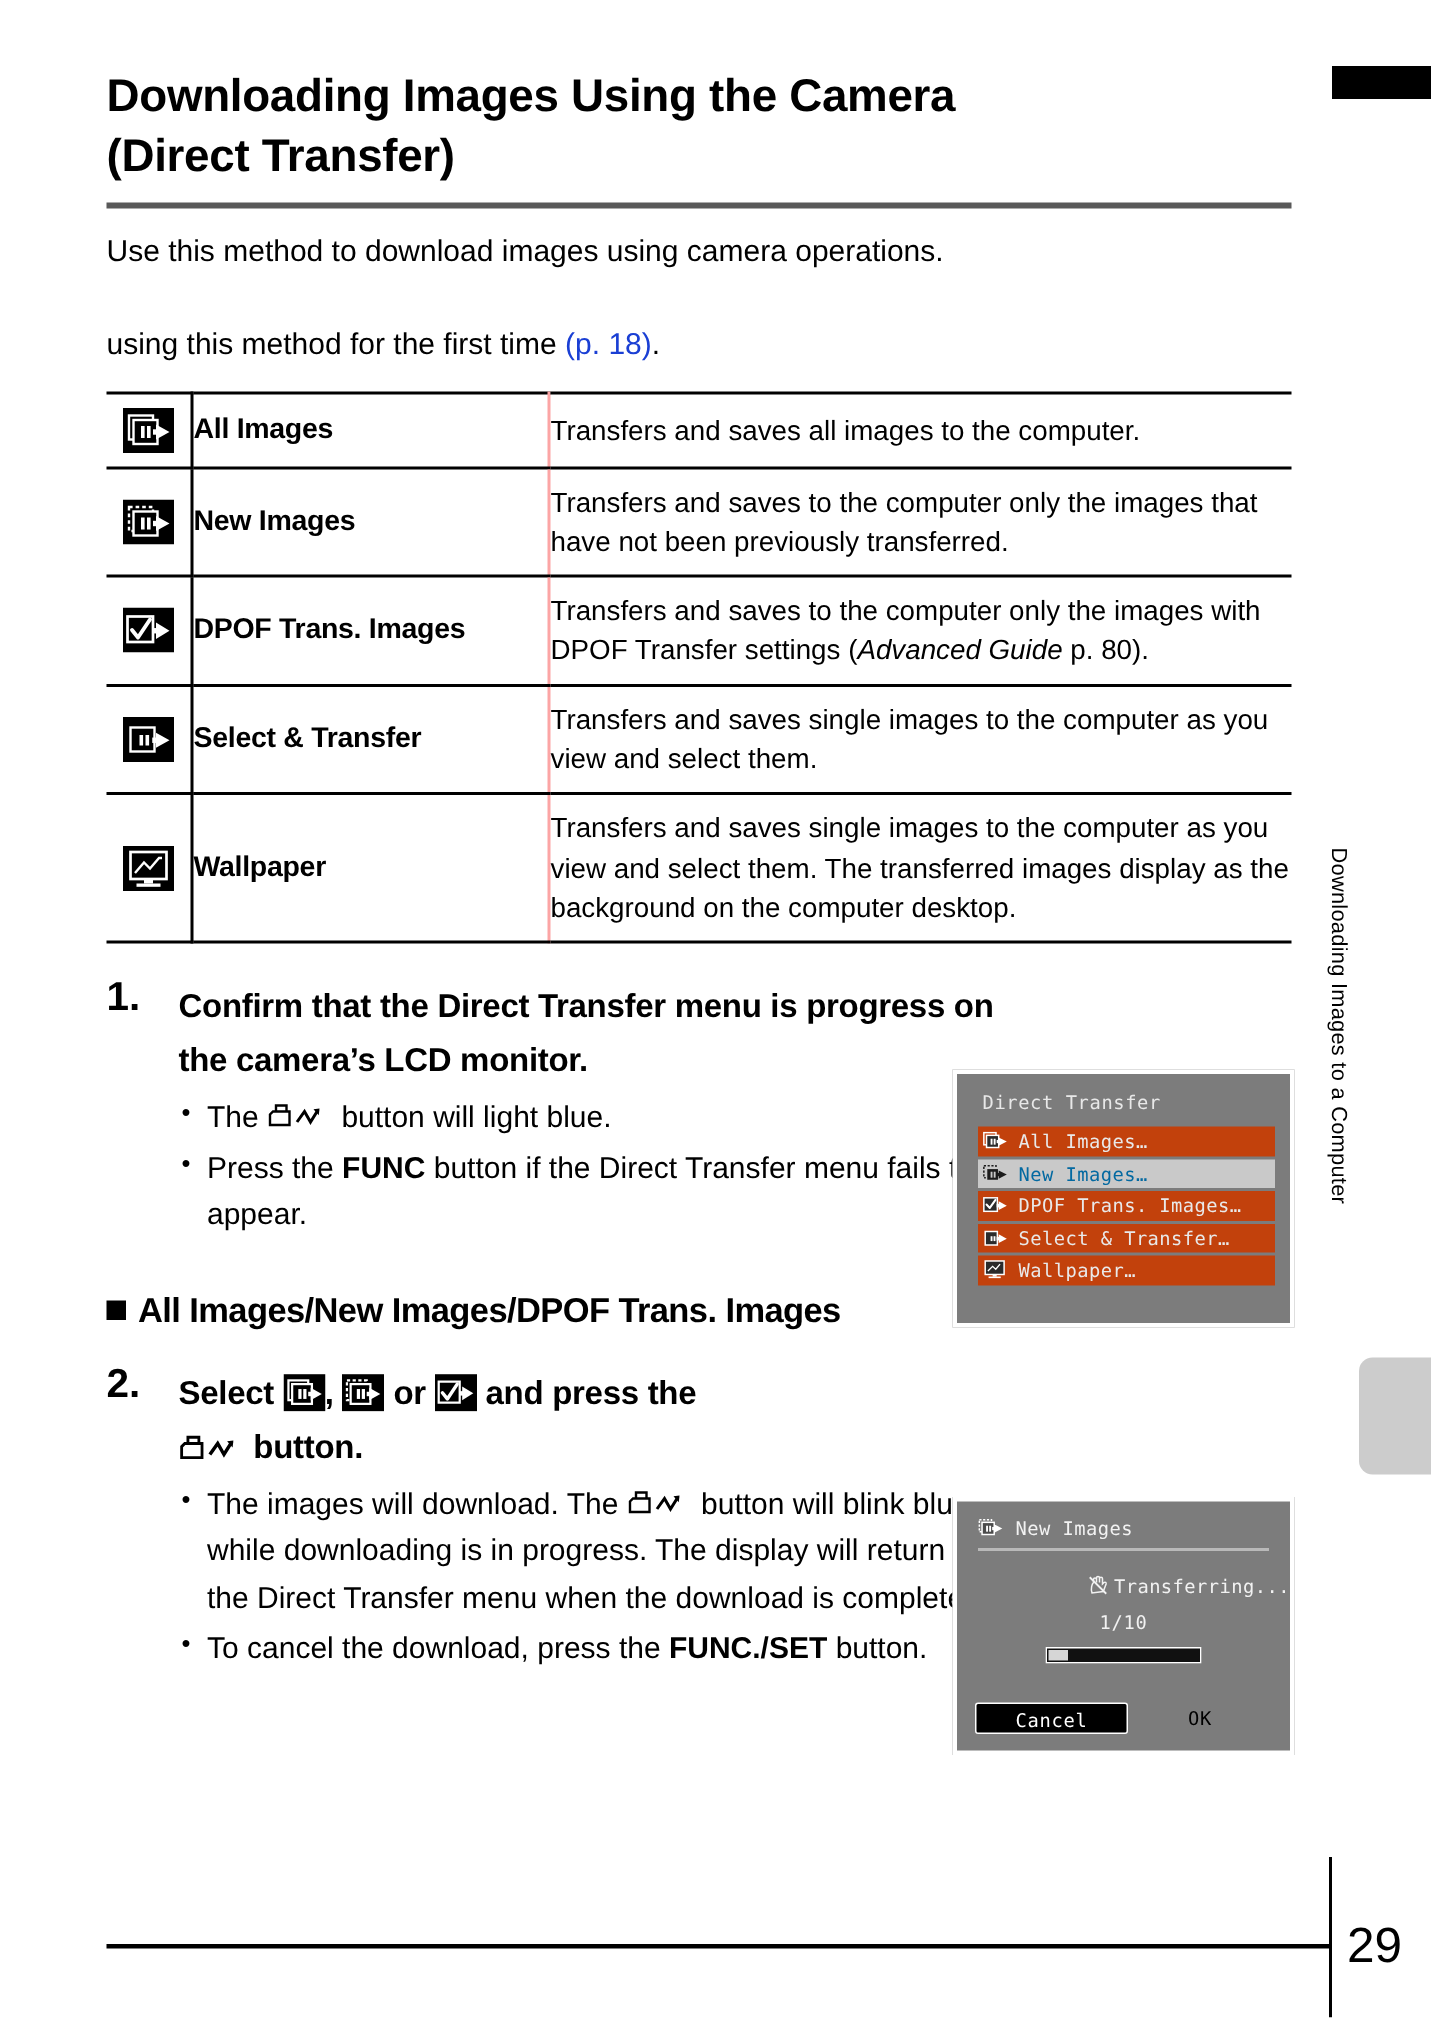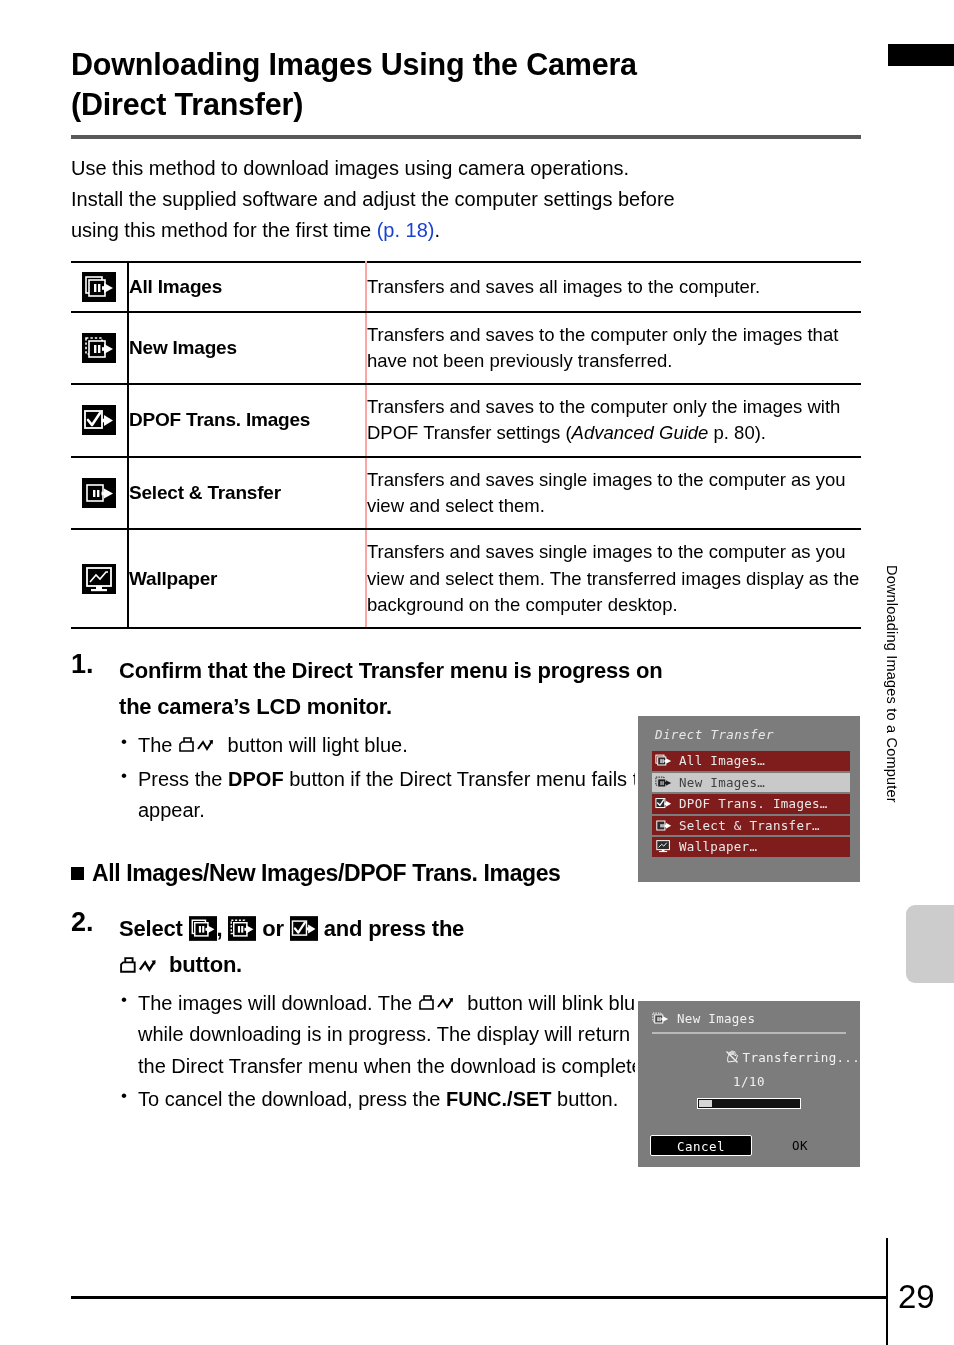--- a/index.html
+++ b/index.html
@@ -222,41 +222,40 @@
     overflow: hidden;
   }
   #lcd-menu { left: 635px; top: 713px; }
   #lcd-transfer { left: 635px; top: 998px; }
 
   .lcd-title {
     font-size: 12.5px;
     margin: 11px 0 0 17px;
     letter-spacing: 0.4px;
     color: #e8e8e8;
-    font-style: italic;
   }
   .menu-list {
     margin: 9px 0 0 14px;
     width: 198px;
   }
   .menu-item {
     height: 19.5px;
-    background: #7f1d1d;
+    background: #c2410c;
     margin-bottom: 2px;
     display: flex;
     align-items: center;
     padding-left: 3px;
     font-size: 12.5px;
     letter-spacing: 0.3px;
     color: #e9e9e9;
     box-sizing: border-box;
   }
   .menu-item.sel {
     background: #c9c9c9;
-    color: #404040;
+    color: #0369a1;
   }
   .menu-item .mi-ico {
     width: 18px;
     height: 15px;
     margin-right: 6px;
     flex: 0 0 auto;
   }
   .menu-item .mi-ico svg { display:block; }
 
   
@@ -365,21 +364,21 @@
 <div class="page">
 
   <h1 class="title">
     <span>Downloading Images Using the Camera</span><br>
     <span>(Direct Transfer)</span>
   </h1>
   <div class="title-rule"></div>
 
   <div class="intro">
     <span>Use this method to download images using camera operations.</span><br>
-    <span>Install the supplied software and adjust the computer settings before</span><br>
+    <br>
     <span>using this method for the first time </span><span class="link">(p. 18)</span><span>.</span>
   </div>
 
   <table class="modes">
     <tbody>
         <tr>
       <td class="c-icon">
         <span class="ico">
           <svg viewBox="0 0 34 30" width="34" height="30">
             <rect x="0" y="0" width="34" height="30" fill="#000"></rect>
@@ -469,21 +468,21 @@
     <div class="step-num">1.</div>
     <div class="step-body col-narrow">
       <p class="step-head">Confirm that the Direct Transfer menu is progress on the camera’s LCD monitor.</p>
       <ul class="bullets">
         <li><span>The </span><span class="btn-glyph"><svg viewBox="0 0 44 21" width="44" height="21">
                 <path d="M4 7 h11 v9 h-13 v-7 z" fill="none" stroke="#000" stroke-width="1.6"></path>
                 <path d="M6 7 v-4 h7 v4" fill="none" stroke="#000" stroke-width="1.6"></path>
                 <path d="M20 14 L25 7 L29 14 L34 6" fill="none" stroke="#000" stroke-width="2"></path>
                 <path d="M31 5.5 L35 5 L34.5 9.5 Z" fill="#000"></path>
               </svg></span><span> button will light blue.</span></li>
-        <li><span>Press the </span><span class="b">DPOF</span><span> button if the Direct Transfer menu fails to appear.</span></li>
+        <li><span>Press the </span><span class="b">FUNC</span><span> button if the Direct Transfer menu fails to appear.</span></li>
       </ul>
     </div>
   </div>
 
   <div class="sec-head"><span class="sec-sq"></span><span>All Images/New Images/DPOF Trans. Images</span></div>
 
   <div class="step">
     <div class="step-num">2.</div>
     <div class="step-body col-narrow">
       <p class="step-head"><span>Select </span><span class="ico-inline"><svg viewBox="0 0 34 30" width="28" height="25">

